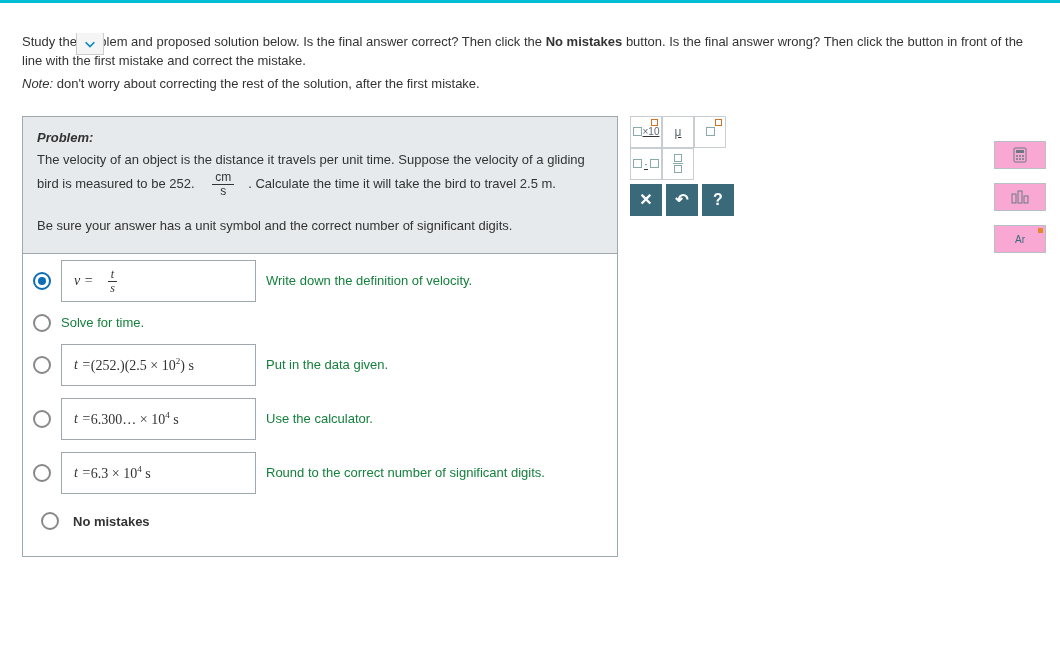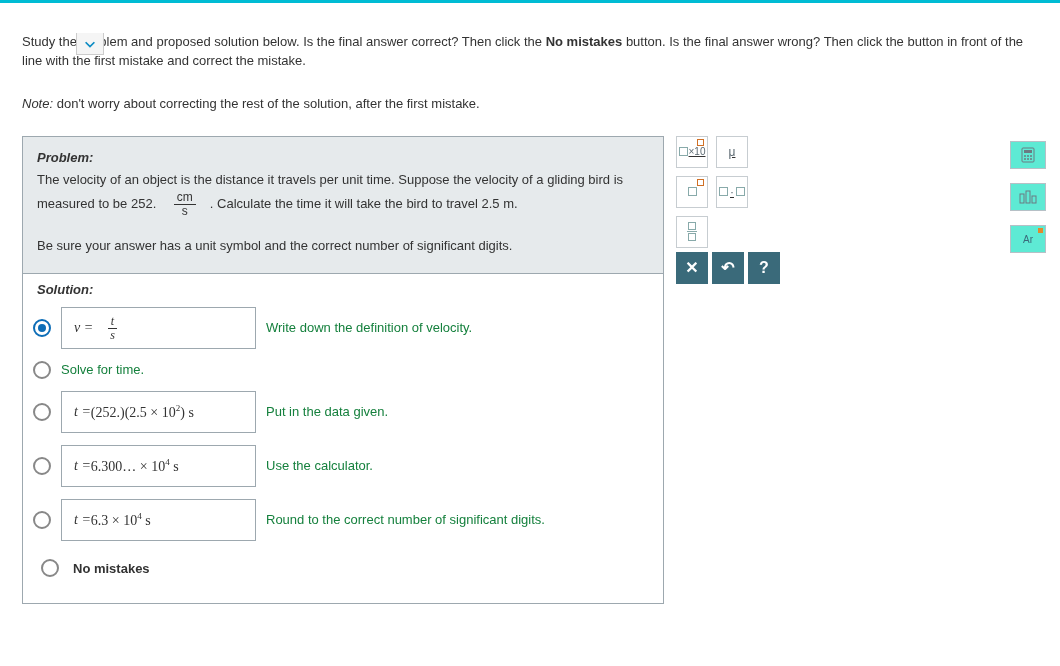--- a/index.html
+++ b/index.html
@@ -14,24 +14,24 @@
   .page { width: 1060px; height: 663px; position: relative; padding: 0 22px; }
   .dropdown-tab {
     position: absolute; left: 76px; top: 0;
     width: 28px; height: 22px; background: #f5f5f5;
     border: 1px solid #ccc; border-top: none;
     display: flex; align-items: center; justify-content: center;
   }
   .dropdown-tab svg { width: 14px; height: 14px; }
   .intro { margin-top: 30px; line-height: 1.45; }
   .intro b { font-weight: bold; }
-  .intro .note { font-style: italic; margin-top: 24px; }
+  .intro .note { font-style: italic; margin-top: 4px; }
   .content-row { display: flex; gap: 12px; margin-top: 22px; align-items: flex-start; }
   .problem-card {
-    width: 642px; border: 1px solid #9da8af; background: #fff;
+    width: 596px; border: 1px solid #9da8af; background: #fff;
   }
   .problem-header {
     background: #e6eaec; padding: 10px 14px 16px 14px; line-height: 1.7;
     border-bottom: 1px solid #9da8af;
   }
   .problem-header .lbl { font-weight: bold; font-style: italic; }
   .frac { display: inline-flex; flex-direction: column; align-items: center; vertical-align: middle; font-size: 12px; margin: 0 14px; }
   .frac .num { border-bottom: 1px solid #333; padding: 0 3px; line-height: 1.1; }
   .frac .den { padding: 0 3px; line-height: 1.1; }
   .solution-lbl { font-weight: bold; font-style: italic; padding: 8px 14px 4px; }
@@ -50,21 +50,21 @@
     font-style: italic; font-family: 'Times New Roman', serif; font-size: 14px;
   }
   .eq-box sup { font-size: 9px; font-style: normal; }
   .eq-box .up { font-style: normal; }
   .explain { color: #15803d; flex: 1; line-height: 1.3; }
   .no-mistakes-row { display: flex; align-items: center; gap: 14px; padding: 12px 0 14px 8px; }
   .no-mistakes-row .radio { margin-left: 8px; }
   .no-mistakes-lbl { font-weight: bold; }
 
   .tool-panel { width: 104px; }
-  .tool-grid { display: flex; flex-wrap: wrap; gap: 8px; text-decoration: underline; }
+  .tool-grid { display: flex; flex-wrap: wrap; gap: 0; text-decoration: underline; }
   .tool-btn {
     width: 32px; height: 32px; border: 1px solid #c7cdd1; background: #fff;
     display: flex; align-items: center; justify-content: center;
     font-size: 12px; color: #5c6a72; cursor: pointer; position: relative;
   }
   .tool-btn .corner {
     position: absolute; right: 3px; top: 2px; width: 7px; height: 7px;
     border: 1px solid #d07025; background: #fff;
   }
   .tool-btn .mini-frac { display:flex; flex-direction:column; align-items:center; }
@@ -76,21 +76,21 @@
     display: flex; align-items: center; justify-content: center; cursor: pointer;
     font-size: 16px; font-weight: bold;
   }
   .dark-row { display: flex; gap: 4px; margin-top: 4px; }
 
   .side-tools {
     position: absolute; right: 14px; top: 108px;
     display: flex; flex-direction: column; gap: 14px;
   }
   .side-btn {
-    width: 36px; height: 28px; border: 1px solid #b6c0c6; background: #5eead4;
+    width: 52px; height: 28px; border: 1px solid #b6c0c6; background: #f9a8d4;
     display: flex; align-items: center; justify-content: center; cursor: pointer;
     color: #5c6a72; font-size: 14px;
   }
   .corner-dot { position:absolute; right:2px; top:2px; width:5px; height:5px; background:#e08a2e; }
 </style>
 </head>
 <body>
 
 <div class="page">
   <div class="dropdown-tab">
@@ -109,21 +109,20 @@
       <div class="problem-header">
         <div class="lbl">Problem:</div>
         <div>
           <span>The velocity of an object is the distance it travels per unit time. Suppose the velocity of a gliding bird is measured to be 252. </span><span class="frac">
               <span class="num">cm</span>
               <span class="den">s</span>
             </span><span>. Calculate the time it will take the bird to travel 2.5 m.</span>
         </div>
         <div style="margin-top:17px">Be sure your answer has a unit symbol and the correct number of significant digits.</div>
       </div>
-      <div class="solution-lbl">Solution:</div>
       <div class="steps" id="steps-container">
           <div class="step-row">
             <div class="radio selected"></div>
             <div class="eq-box">v = <span class="frac">
                 <span class="num">t</span>
                 <span class="den">s</span>
               </span></div>
             <div class="explain">Write down the definition of velocity.</div>
           </div>
           <div class="step-row">

